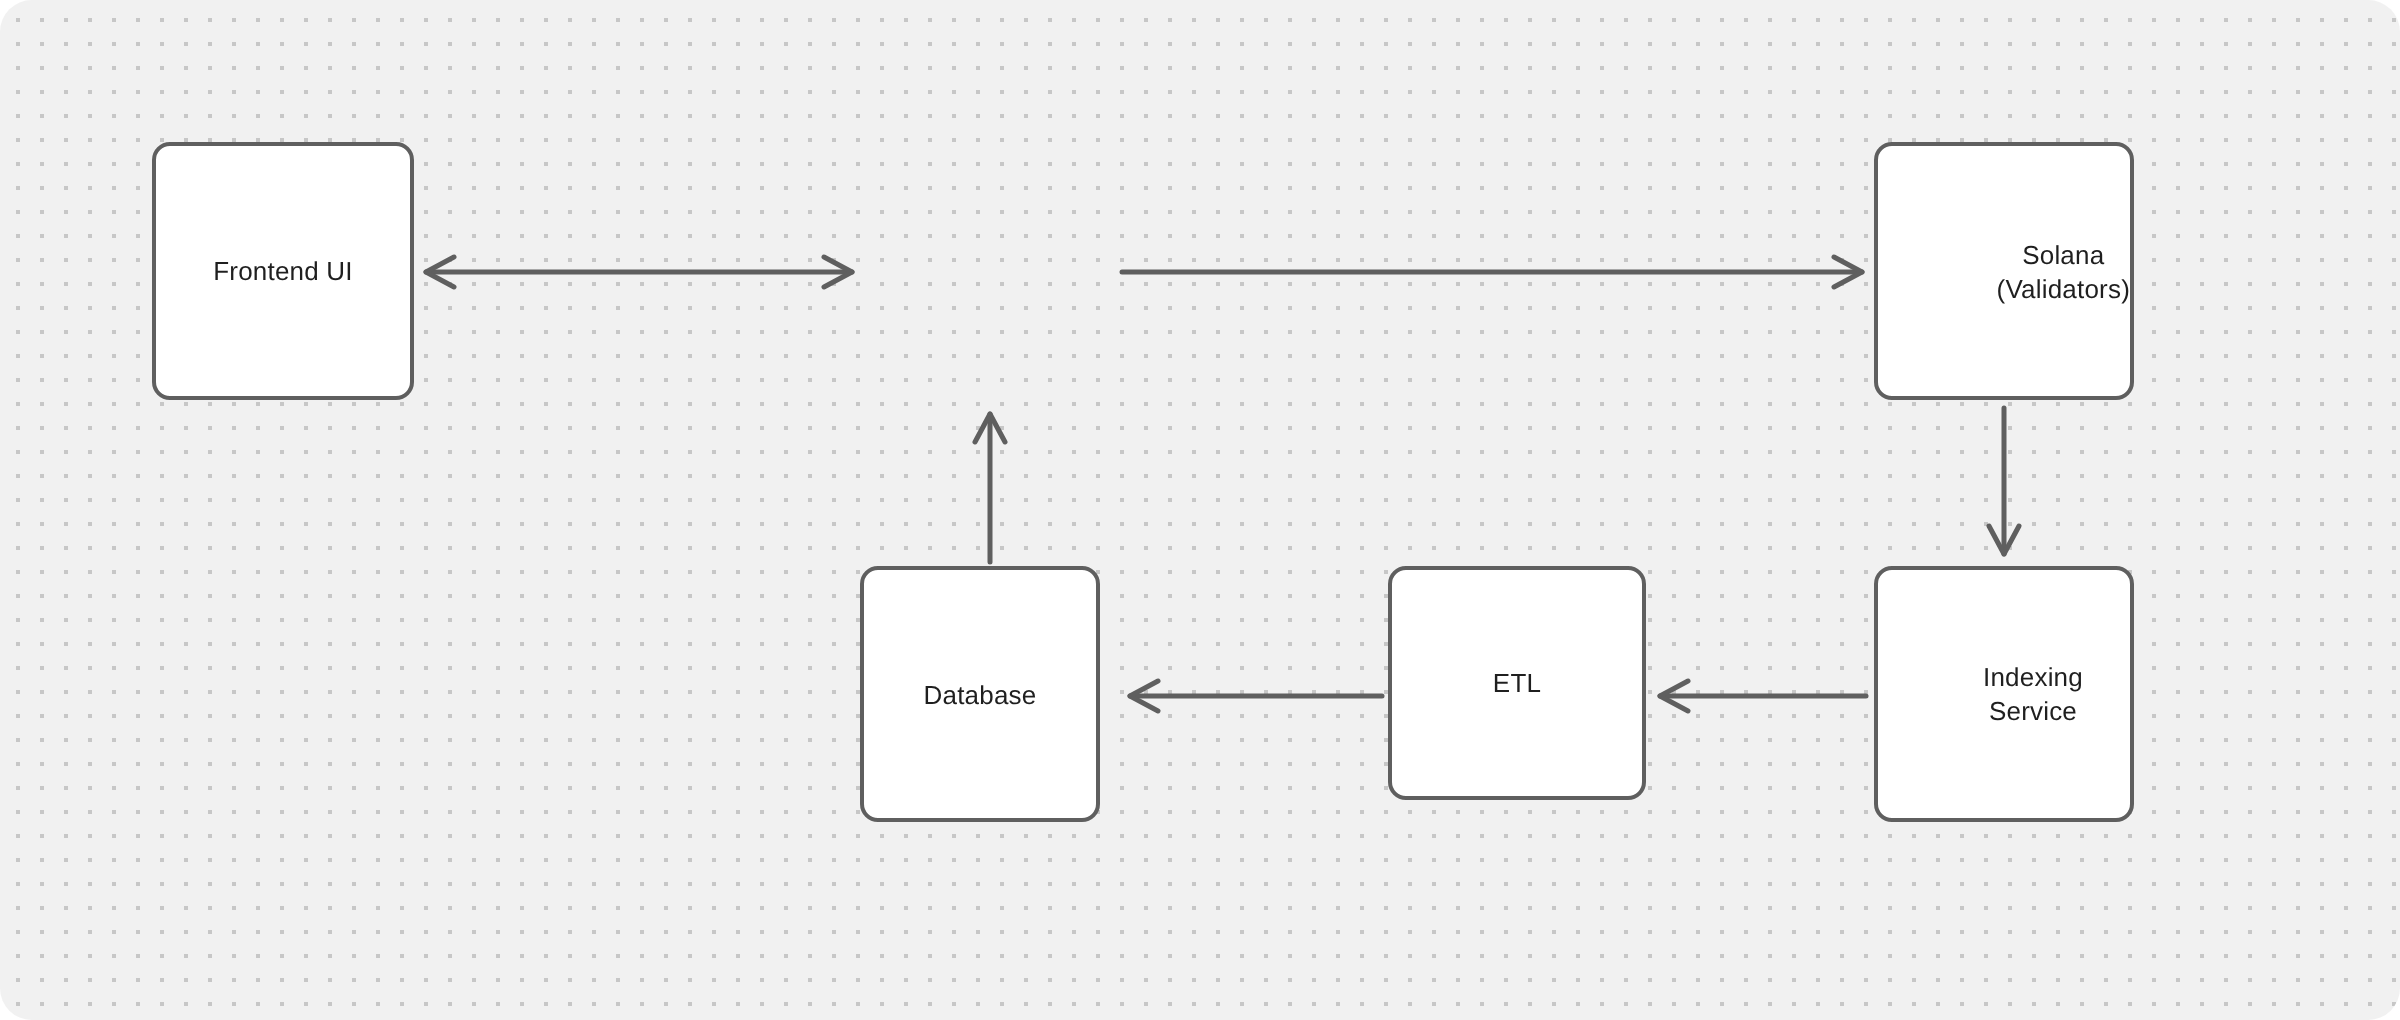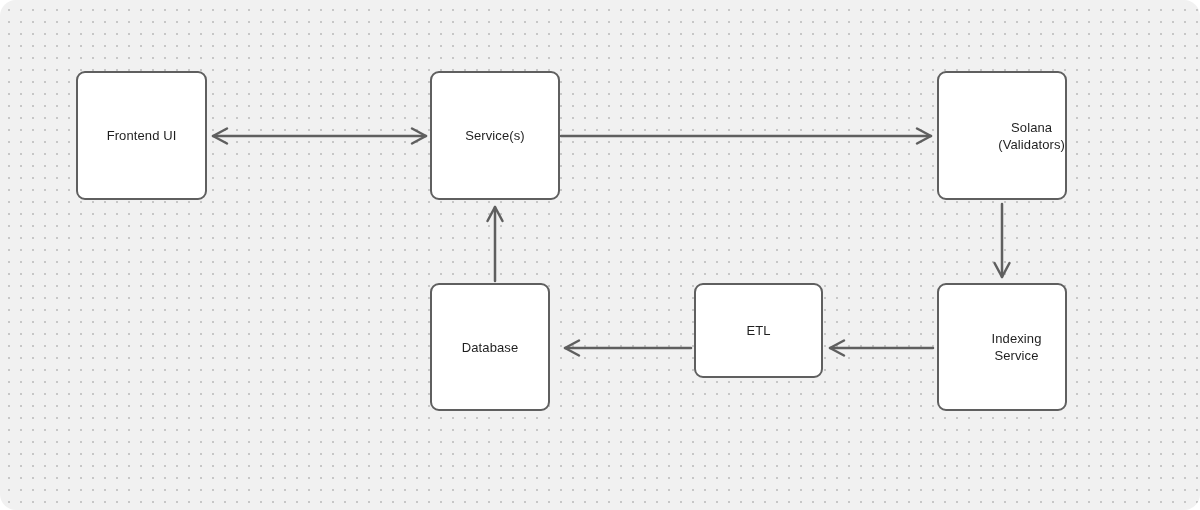--- a/index.html
+++ b/index.html
@@ -87,34 +87,31 @@
     <g class="edge">
       <line x1="495" y1="281" x2="495" y2="207"></line>
       <polyline points="487.5,221 495,207 502.5,221"></polyline>
     </g>
   </svg>
 
   <div class="node" style="left:76px; top:71px; width:131px; height:129px;">
     <span class="node-label">Frontend UI</span>
   </div>
 
-  <div class="node" style="left:430px; top:71px; width:130px; height:129px;">
-    <span class="node-label">Service(s)</span>
-  </div>
 
   <div class="node" style="left:937px; top:71px; width:130px; height:129px;justify-content:flex-end;">
     <span class="node-label">Solana
 (Validators)</span>
   </div>
 
   <div class="node" style="left:430px; top:283px; width:120px; height:128px;">
     <span class="node-label">Database</span>
   </div>
 
-  <div class="node" style="left:694px; top:283px; width:129px; height:95px;">
+  <div class="node" style="left:694px; top:283px; width:129px; height:117px;">
     <span class="node-label">ETL</span>
   </div>
 
   <div class="node" style="left:937px; top:283px; width:130px; height:128px;padding-left:29px;">
     <span class="node-label">Indexing Service</span>
   </div>
 
 </div>
 
 </body></html>

